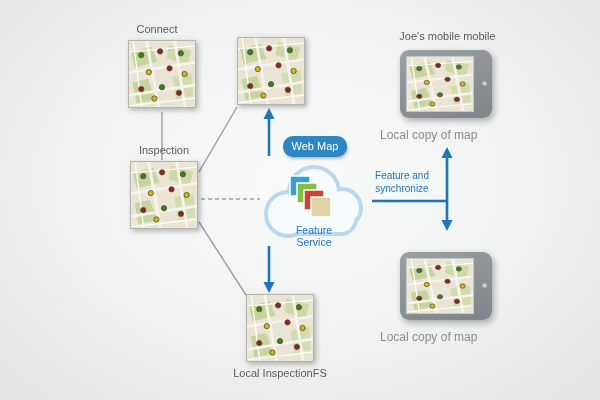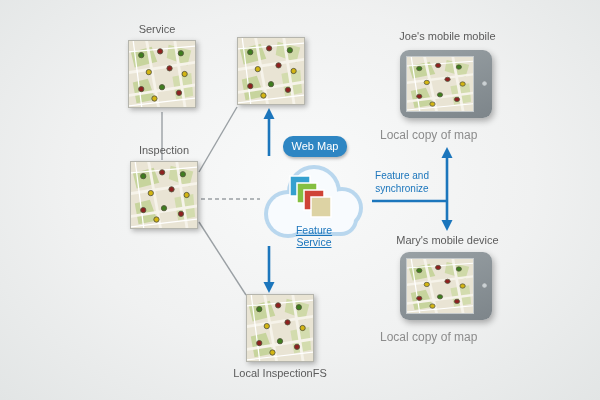--- a/index.html
+++ b/index.html
@@ -24,21 +24,21 @@
   .hd-blue{fill:var(--accent)}
   .badge{
     position:absolute;left:283px;top:136px;width:64px;height:21px;line-height:21px;
     background:var(--badge);color:#fff;font-size:11px;text-align:center;border-radius:10px;
     box-shadow:1px 2px 3px rgba(0,0,0,.25);
   }
   .cloud-wrap{position:absolute;left:256px;top:156px;width:116px;height:96px}
   .cloud-wrap svg{display:block;width:100%;height:100%}
   .fs-label{
     position:absolute;left:286px;top:224px;width:56px;font-size:10.5px;
-    color:var(--accent);text-align:center;line-height:1.15;text-decoration:underline;
+    color:var(--accent);text-align:center;line-height:1.15;
   }
   .tablet{
     position:absolute;width:92px;height:68px;border-radius:9px;
     background:linear-gradient(160deg,#99a1a5 0%,#7d858a 100%);
     box-shadow:2px 3px 6px rgba(0,0,0,.3);
   }
   .tablet-screen{
     position:absolute;left:6px;top:6px;width:68px;height:56px;
     background:#e9e4d4;border:1px solid #c4c9cb;box-sizing:border-box;overflow:hidden;
   }
@@ -65,21 +65,21 @@
     <line class="ln-blue" x1="269" y1="246" x2="269" y2="283"></line>
     <polygon class="hd-blue" points="269,293 263.5,282 274.5,282"></polygon>
 
     <line class="ln-blue" x1="372" y1="201" x2="446" y2="201"></line>
 
     <line class="ln-blue" x1="447" y1="157" x2="447" y2="221"></line>
     <polygon class="hd-blue" points="447,147 441.5,158 452.5,158"></polygon>
     <polygon class="hd-blue" points="447,231 441.5,220 452.5,220"></polygon>
   </svg>
 
-  <div class="node-label" style="left:107px;top:23px;width:100px">Service</div>
+  <div class="node-label" style="left:107px;top:23px;width:100px">Connect</div>
   <div class="map-thumb" style="left:128px;top:40px">
       <svg viewBox="0 0 70 70" preserveAspectRatio="none">
         <rect width="70" height="70" fill="#e9e4d4"></rect>
         <polygon points="2,12 24,6 30,22 6,28" fill="#c7d49d"></polygon>
         <polygon points="42,4 66,10 62,26 40,18" fill="#cfd9a8"></polygon>
         <polygon points="4,44 20,40 28,62 8,66" fill="#c7d49d"></polygon>
         <polygon points="46,38 66,34 68,58 50,62" fill="#d3dcae"></polygon>
         <g stroke="#f6f3ea" stroke-width="3" fill="none">
           <path d="M-4,34 L74,22"></path>
           <path d="M-2,58 L74,46"></path>
@@ -256,21 +256,20 @@
           <circle cx="13" cy="51" r="2.8" fill="#8e2120" stroke="#55553f" stroke-width="0.9"></circle>
           <circle cx="35" cy="49" r="2.8" fill="#3e7d1e" stroke="#55553f" stroke-width="0.9"></circle>
           <circle cx="53" cy="55" r="2.8" fill="#8e2120" stroke="#55553f" stroke-width="0.9"></circle>
           <circle cx="27" cy="61" r="2.8" fill="#d3b512" stroke="#55553f" stroke-width="0.9"></circle>
         </svg>
       </div>
     <div class="tablet-camera"></div>
   </div>
   <div class="caption" style="left:380px;top:128px;width:135px">Local copy of map</div>
 
-  <div class="node-label" style="left:380px;top:234px;width:135px">Mary's mobile device</div>
   <div class="tablet" style="left:400px;top:252px">
     <div class="tablet-screen">
         <svg viewBox="0 0 70 70" preserveAspectRatio="none">
           <rect width="70" height="70" fill="#e9e4d4"></rect>
           <polygon points="2,12 24,6 30,22 6,28" fill="#c7d49d"></polygon>
           <polygon points="42,4 66,10 62,26 40,18" fill="#cfd9a8"></polygon>
           <polygon points="4,44 20,40 28,62 8,66" fill="#c7d49d"></polygon>
           <polygon points="46,38 66,34 68,58 50,62" fill="#d3dcae"></polygon>
           <g stroke="#f6f3ea" stroke-width="3" fill="none">
             <path d="M-4,34 L74,22"></path>

